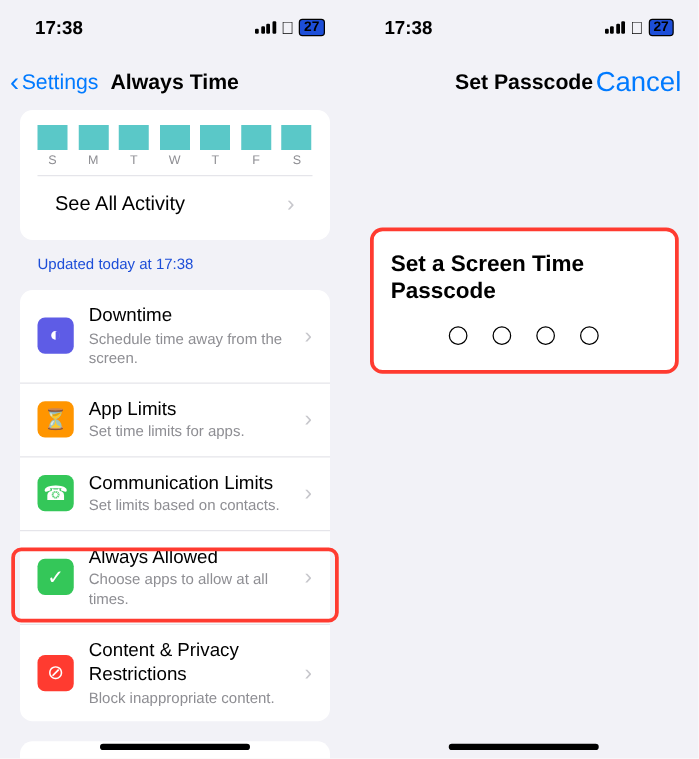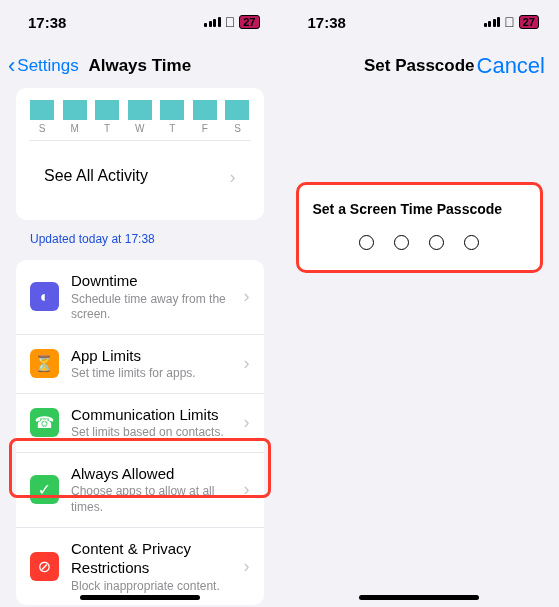--- a/index.html
+++ b/index.html
@@ -1,44 +1,44 @@
 <!DOCTYPE html>
 <html><head>
 <meta charset="utf-8">
 <style>
 * { margin: 0; padding: 0; box-sizing: border-box; }
 body { font-family: -apple-system, "Helvetica Neue", Arial, sans-serif; background: #fff; width: 559px; height: 607px; display: flex; overflow: hidden; }
 .screen { width: 279.5px; height: 607px; background: #f2f2f7; position: relative; overflow: hidden; }
 .status-bar { height: 44px; display: flex; justify-content: space-between; align-items: center; padding: 0 20px 0 28px; font-size: 15px; font-weight: 600; color: #000; gap: 36px; }
 .status-right { display: flex; align-items: center; gap: 4px; }
-.battery-box { border: 1px solid #000; border-radius: 3px; padding: 0 3px; font-size: 11px; font-weight: 600; background: #be185d; }
+.battery-box { border: 1px solid #000; border-radius: 3px; padding: 0 3px; font-size: 11px; font-weight: 600; background: #1d4ed8; }
 .nav-bar { height: 44px; display: flex; align-items: center; position: relative; padding: 0 8px; }
 .back-btn { display: flex; align-items: center; color: #007aff; font-size: 17px; gap: 2px; }
 .nav-title { position: absolute; left: 50%; transform: translateX(-50%); font-size: 17px; font-weight: 600; color: #000; }
 .nav-cancel { position: absolute; right: 14px; color: #007aff; font-size: 22px; }
 .grouped { background: #fff; border-radius: 10px; margin: 0 16px 16px; overflow: hidden; }
 .row { display: flex; align-items: center; padding: 11px 14px; min-height: 44px; border-bottom: 0.5px solid #e5e5ea; position: relative; }
 .row:last-child { border-bottom: none; }
 .row-icon { width: 29px; height: 29px; border-radius: 6px; margin-right: 12px; display: flex; align-items: center; justify-content: center; flex-shrink: 0; }
 .row-text { flex: 1; min-width: 0; }
 .row-title { font-size: 15px; color: #000; line-height: 1.3; }
 .row-sub { font-size: 12px; color: #8e8e93; line-height: 1.3; margin-top: 1px; }
 .chevron { color: #c7c7cc; font-size: 18px; margin-left: 8px; flex-shrink: 0; }
 .link-row { color: #007aff; font-size: 16px; padding: 13px 14px; }
 .chart-area { background: #fff; border-radius: 10px; margin: 0 16px 6px; padding: 8px 14px 6px; }
 .bars { display: flex; justify-content: space-between; align-items: flex-end; height: 24px; }
 .bar { width: 24px; background: #5ac8c8; }
 .day-labels { display: flex; justify-content: space-between; font-size: 10px; color: #8e8e93; margin-top: 3px; }
 .day-labels span { width: 24px; text-align: center; }
-.see-all { font-size: 16px; color: #000; padding: 26px 14px; display: flex; border-top: 0.5px solid #e5e5ea; margin-top: 6px; }
+.see-all { font-size: 16px; color: #000; padding: 12px 14px; display: flex; align-items: center; border-top: 0.5px solid #e5e5ea; margin-top: 6px; }
 .updated { font-size: 12px; color: #1d4ed8; padding: 6px 30px 14px; }
 .highlight-box { border: 3px solid #ff3b30; border-radius: 8px; }
 .highlight-1 { position: absolute; left: 9px; right: 9px; top: 438px; height: 60px; pointer-events: none; }
 .passcode-panel { background: #fff; border-radius: 10px; margin: 94px 16px 0; padding: 16px 14px 20px; border: 3px solid #ff3b30; }
-.passcode-title { font-size: 14px; font-weight: 600; text-align: left; margin-bottom: 18px; }
+.passcode-title { font-size: 18px; font-weight: 600; text-align: left; margin-bottom: 18px; }
 .dots { display: flex; justify-content: center; gap: 20px; }
 .dot { width: 15px; height: 15px; border: 1.5px solid #000; border-radius: 50%; }
 .home-ind { position: absolute; bottom: 7px; left: 50%; transform: translateX(-50%); width: 120px; height: 5px; background: #000; border-radius: 3px; }
 .signal { display: inline-flex; align-items: flex-end; gap: 1.5px; }
 .signal i { width: 3px; background: #000; border-radius: 1px; display: block; }
 .wifi { font-size: 14px; }
 </style>
 </head>
 <body>
 

